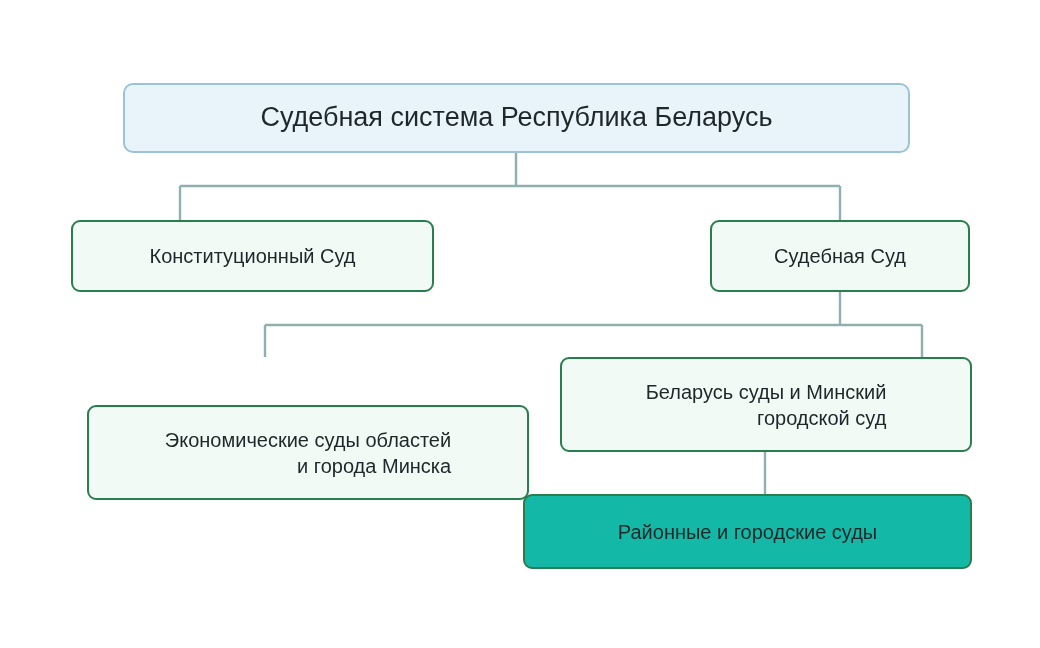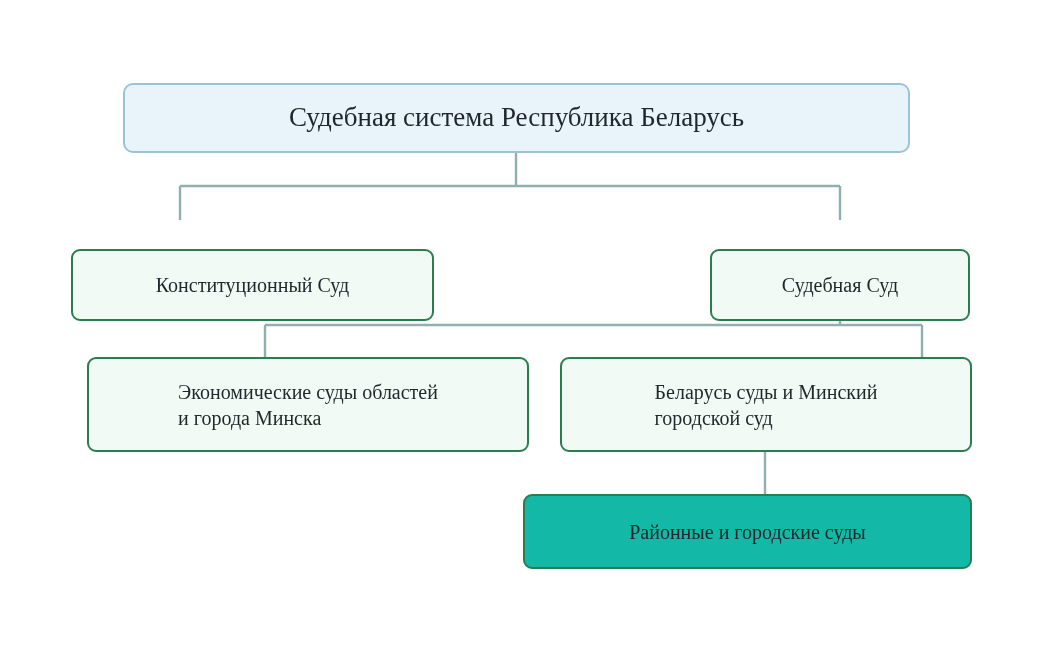--- a/index.html
+++ b/index.html
@@ -28,27 +28,26 @@
     z-index: 1;
   }
   
   .node {
     position: absolute;
     z-index: 2;
     box-sizing: border-box;
     display: flex;
     align-items: center;
     justify-content: center;
-    text-align: left;
+    text-align: right;
     border-radius: 9px;
     border-style: solid;
     border-width: 2px;
     padding: 4px 0;
     line-height: 1.30;
-    font-family: Liberation Serif, serif;
   }
   .node-label {
     display: block;
     white-space: pre-line;
   }
 
   
   .node--root {
     left: 123px;
     top: 83px;
@@ -61,35 +60,34 @@
     border-radius: 10px;
   }
   
   .node--l2 {
     top: 220px;
     height: 72px;
     background: #f1faf4;
     border-color: #2a7d4f;
     color: #1e2729;
     font-size: 20px;
-    margin-top: 29px;
   }
   .node--constitutional { left: 71px;  width: 363px; }
   .node--supreme        { left: 710px; width: 260px; }
 
   
   .node--l3 {
     top: 357px;
     height: 95px;
     background: #f1faf4;
     border-color: #2a7d4f;
     color: #1e2729;
     font-size: 20px;
   }
-  .node--economic { left: 87px;  width: 442px; }
+  .node--economic { left: 87px;  width: 442px; margin-top: 48px; }
   .node--regional { left: 560px; width: 412px; }
 
   
   .node--l4 {
     left: 523px;
     top: 494px;
     width: 449px;
     height: 75px;
     background: #14b8a6;
     border-color: #2a7d4f;

